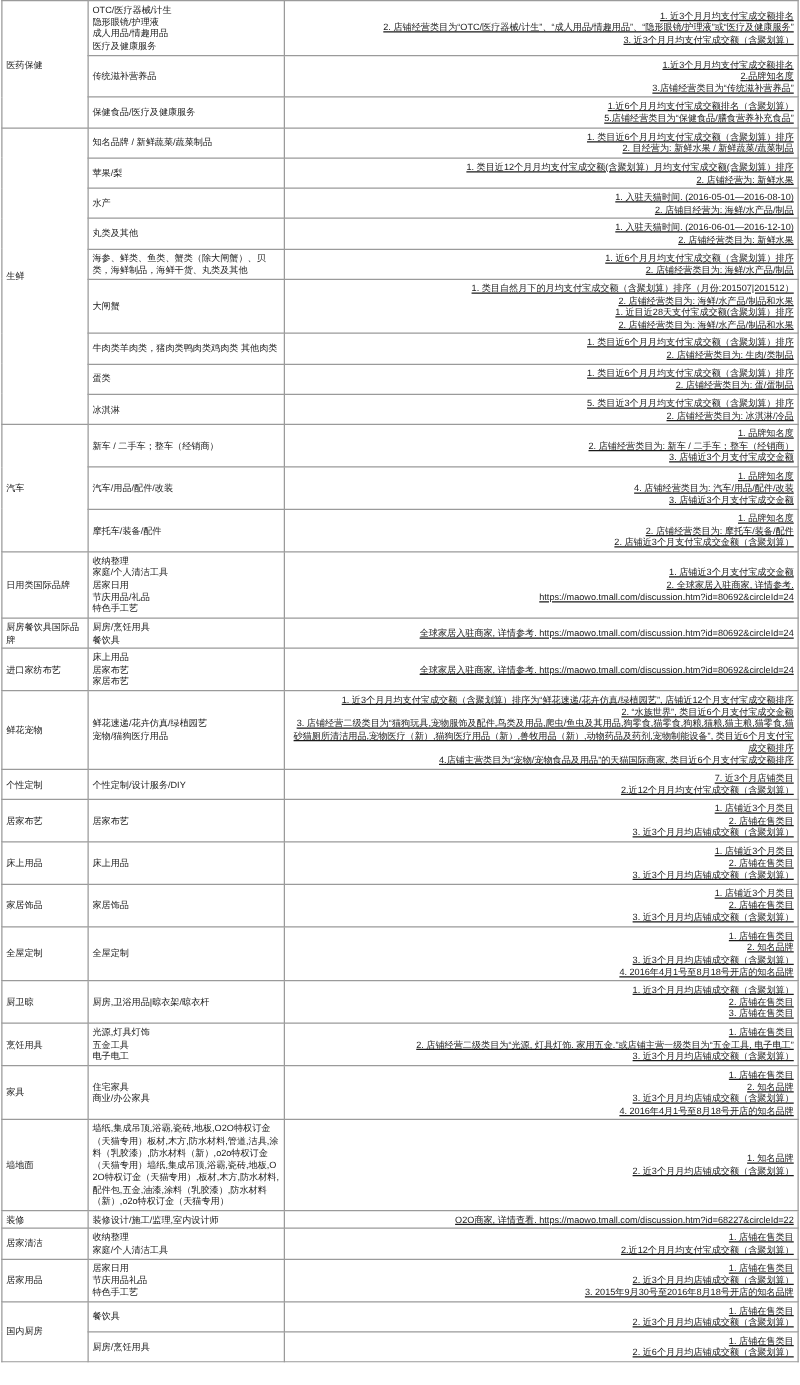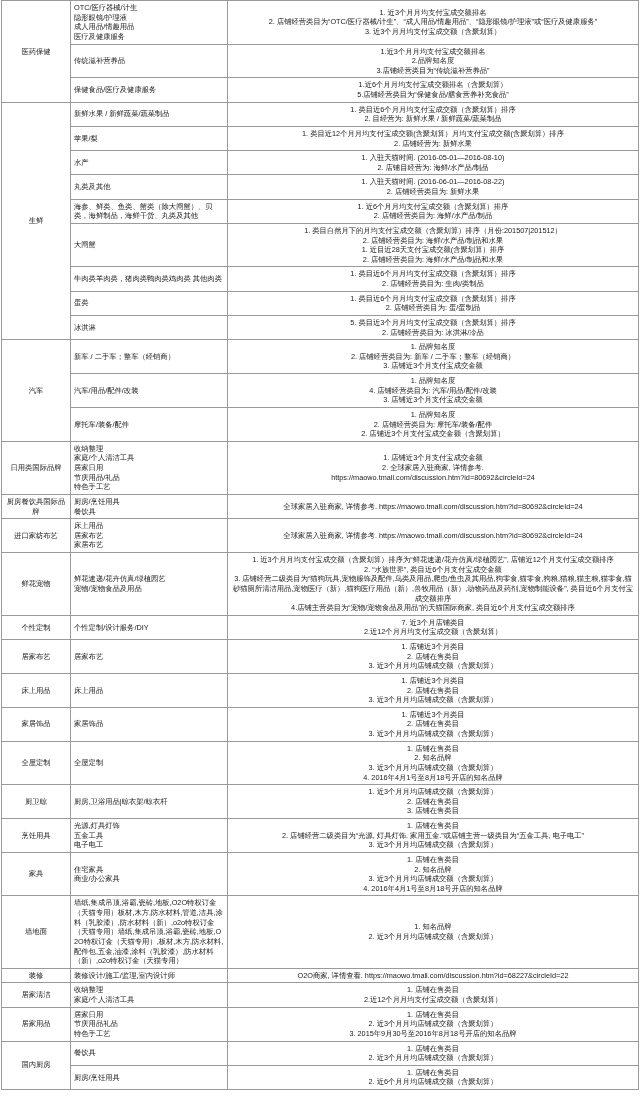--- a/index.html
+++ b/index.html
@@ -18,32 +18,32 @@
   table.rules td{
     border:1px solid #9a9a9a;
     vertical-align:middle;
     padding:2px 3px;
     font-size:7.3px;
     line-height:1.32;
     word-break:break-all;
   }
   td.cat{
     width:62px;
-    text-align:center;
     font-size:8px;
     margin-top:47px;
   }
   td.sub{
     width:150px;
     text-align:left;
     font-size:7.3px;
   }
   td.req{
-    text-align:center;
+    text-align:right;
     font-size:7.3px;
+    text-decoration:underline;
   }
   td.req .ln{display:block;}
   td.sub .ln{display:block;}
   .urlwrap{word-break:break-all;}
 </style>
 </head>
 <body>
 
 <table class="rules">
   <tbody>
@@ -76,21 +76,21 @@
           <span class="ln">保健食品/医疗及健康服务</span>
         </td>
         <td class="req">
           <span class="ln urlwrap">1.近6个月月均支付宝成交额排名（含聚划算）</span>
           <span class="ln urlwrap">5.店铺经营类目为“保健食品/膳食营养补充食品”</span>
         </td>
       </tr>
       <tr>
         <td class="cat" rowspan="9">生鲜</td>
         <td class="sub">
-          <span class="ln">新鲜水果 / 新鲜蔬菜/蔬菜制品</span>
+          <span class="ln">知名品牌 / 新鲜蔬菜/蔬菜制品</span>
         </td>
         <td class="req">
           <span class="ln urlwrap">1. 类目近6个月月均支付宝成交额（含聚划算）排序</span>
           <span class="ln urlwrap">2. 目经营为: 新鲜水果 / 新鲜蔬菜/蔬菜制品</span>
         </td>
       </tr>
       <tr>
         <td class="sub">
           <span class="ln">苹果/梨</span>
         </td>
@@ -106,21 +106,21 @@
         <td class="req">
           <span class="ln urlwrap">1. 入驻天猫时间. (2016-05-01—2016-08-10)</span>
           <span class="ln urlwrap">2. 店铺目经营为: 海鲜/水产品/制品</span>
         </td>
       </tr>
       <tr>
         <td class="sub">
           <span class="ln">丸类及其他</span>
         </td>
         <td class="req">
-          <span class="ln urlwrap">1. 入驻天猫时间. (2016-06-01—2016-08-22)</span>
+          <span class="ln urlwrap">1. 入驻天猫时间. (2016-06-01—2016-12-10)</span>
           <span class="ln urlwrap">2. 店铺经营类目为: 新鲜水果</span>
         </td>
       </tr>
       <tr>
         <td class="sub">
           <span class="ln">海参、鲜类、鱼类、蟹类（除大闸蟹）、贝类，海鲜制品，海鲜干货、丸类及其他</span>
         </td>
         <td class="req">
           <span class="ln urlwrap">1. 近6个月月均支付宝成交额（含聚划算）排序</span>
           <span class="ln urlwrap">2. 店铺经营类目为: 海鲜/水产品/制品</span>
@@ -228,21 +228,21 @@
           <span class="ln">家居布艺</span>
         </td>
         <td class="req">
           <span class="ln urlwrap">全球家居入驻商家, 详情参考. https://maowo.tmall.com/discussion.htm?id=80692&amp;circleId=24</span>
         </td>
       </tr>
       <tr>
         <td class="cat">鲜花宠物</td>
         <td class="sub">
           <span class="ln">鲜花速递/花卉仿真/绿植园艺</span>
-          <span class="ln">宠物/宠物食品及用品</span>
+          <span class="ln">宠物/猫狗医疗用品</span>
         </td>
         <td class="req">
           <span class="ln urlwrap">1. 近3个月月均支付宝成交额（含聚划算）排序为“鲜花速递/花卉仿真/绿植园艺”, 店铺近12个月支付宝成交额排序</span>
           <span class="ln urlwrap">2. “水族世界”, 类目近6个月支付宝成交金额</span>
           <span class="ln urlwrap">3. 店铺经营二级类目为“猫狗玩具,宠物服饰及配件,鸟类及用品,爬虫/鱼虫及其用品,狗零食,猫零食,狗粮,猫粮,猫主粮,猫零食,猫砂猫厕所清洁用品,宠物医疗（新）,猫狗医疗用品（新）,兽牧用品（新）,动物药品及药剂,宠物制能设备”, 类目近6个月支付宝成交额排序</span>
           <span class="ln urlwrap">4.店铺主营类目为“宠物/宠物食品及用品”的天猫国际商家, 类目近6个月支付宝成交额排序</span>
         </td>
       </tr>
       <tr>
         <td class="cat">个性定制</td>

